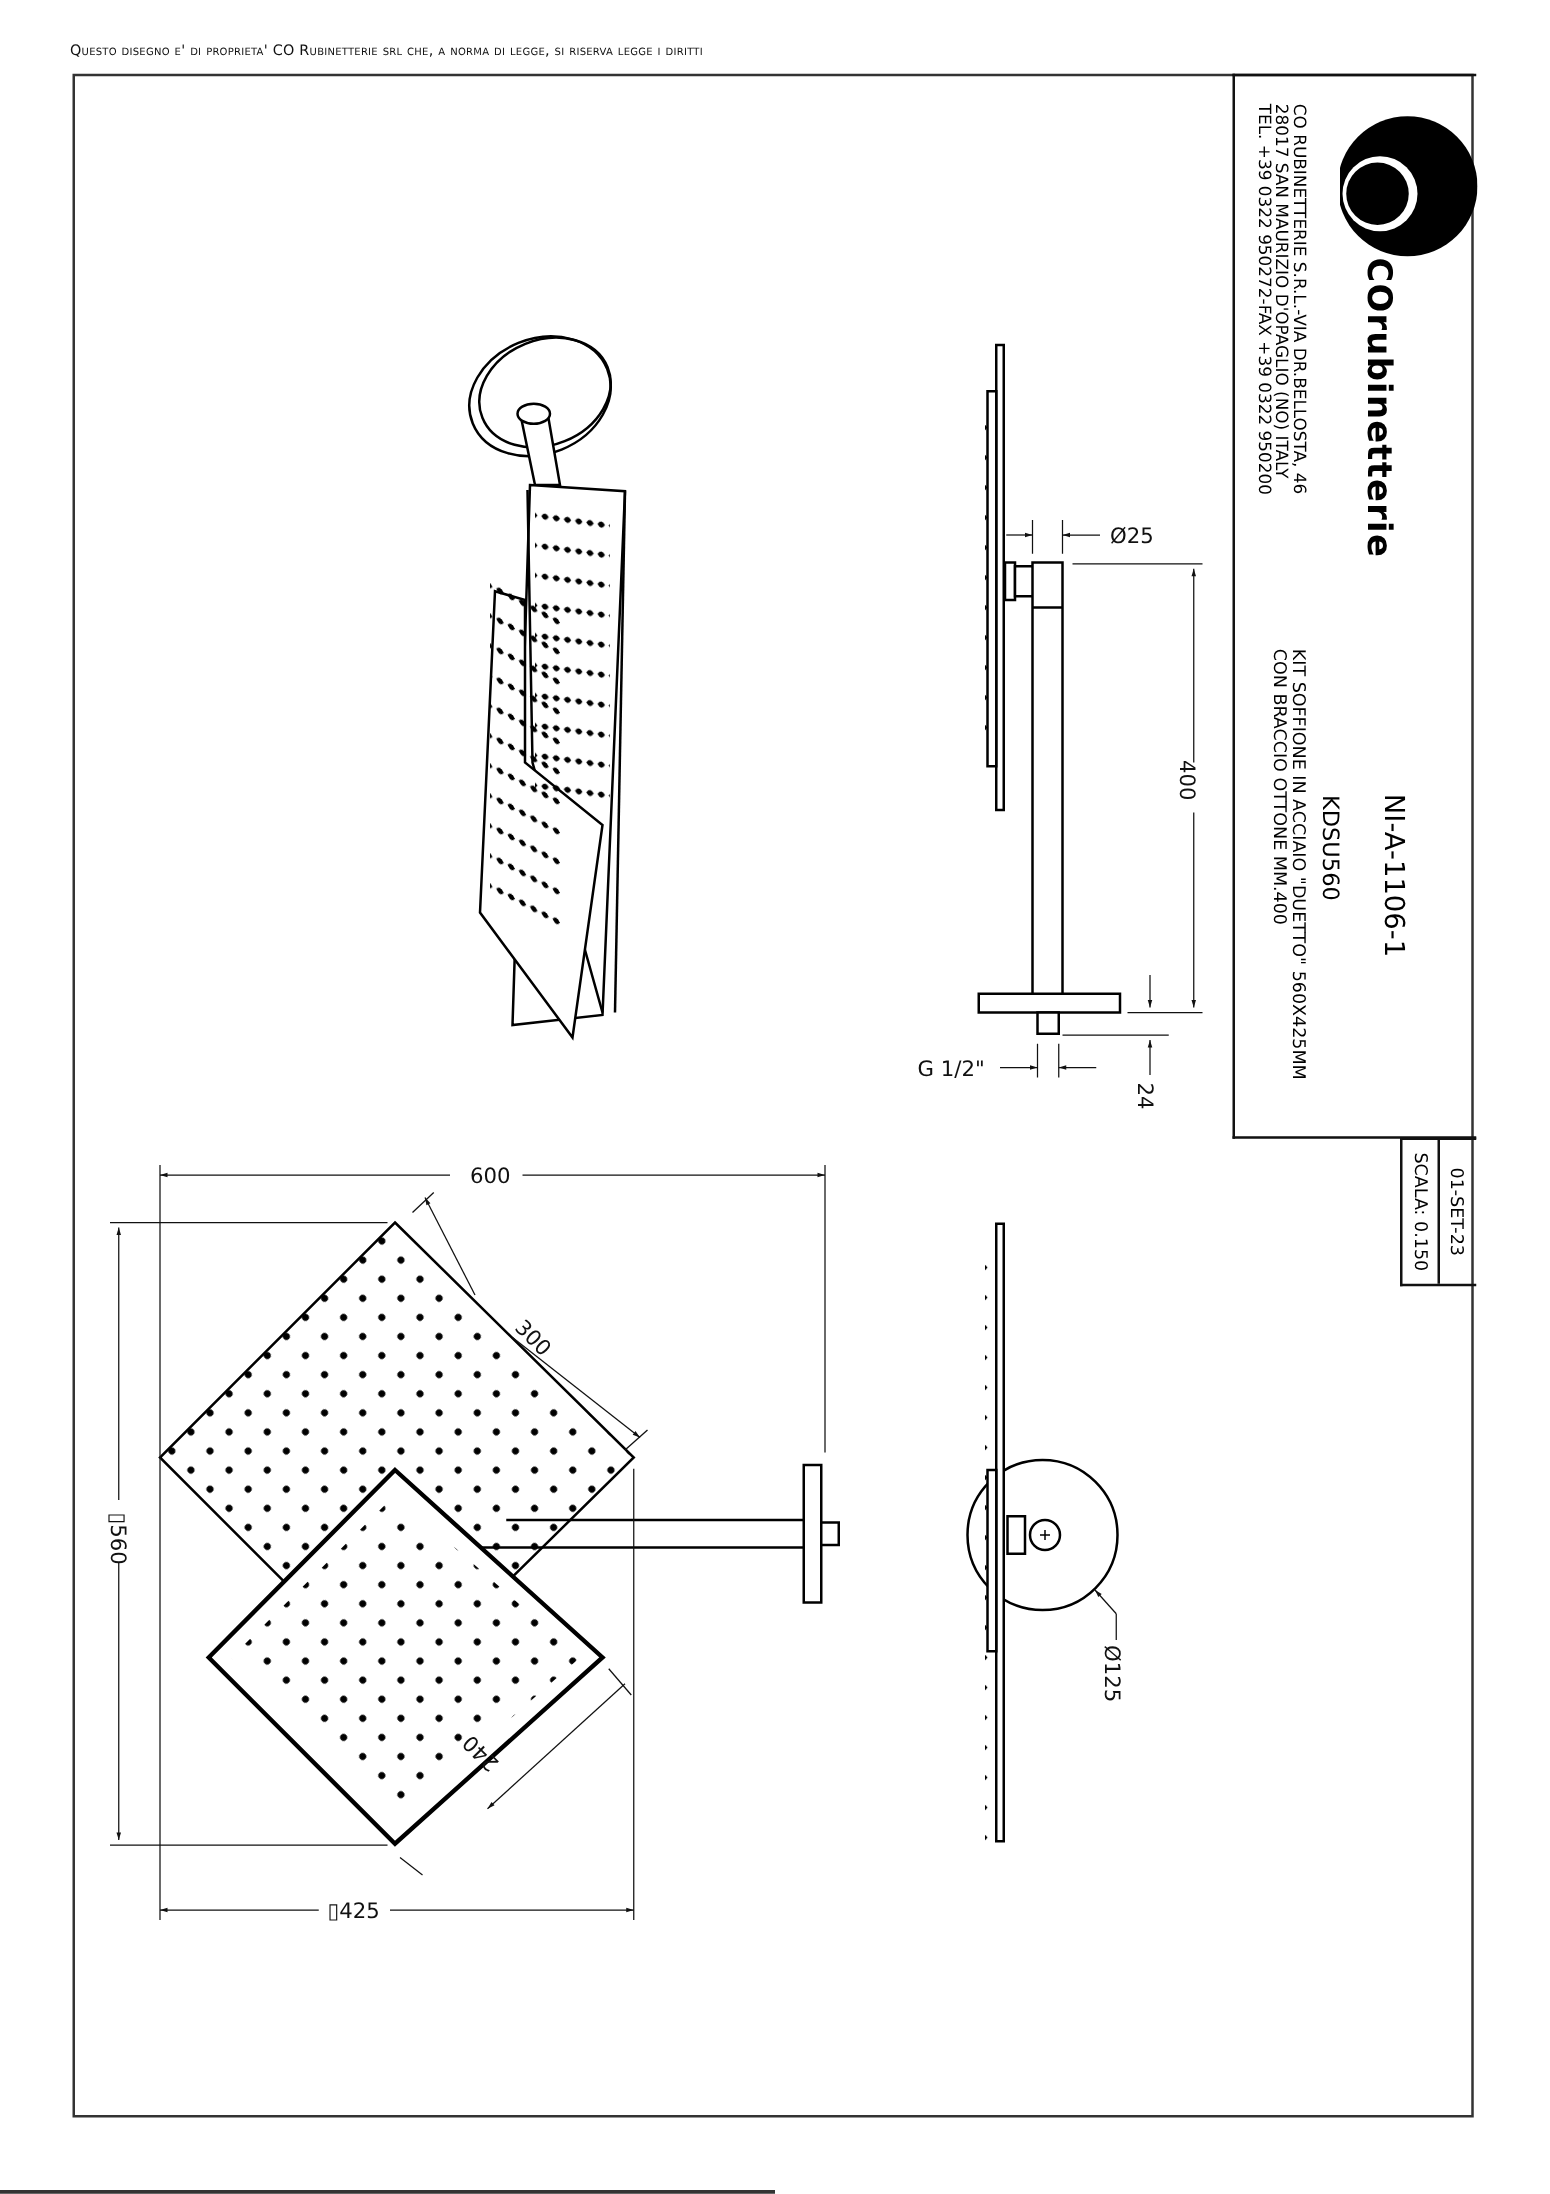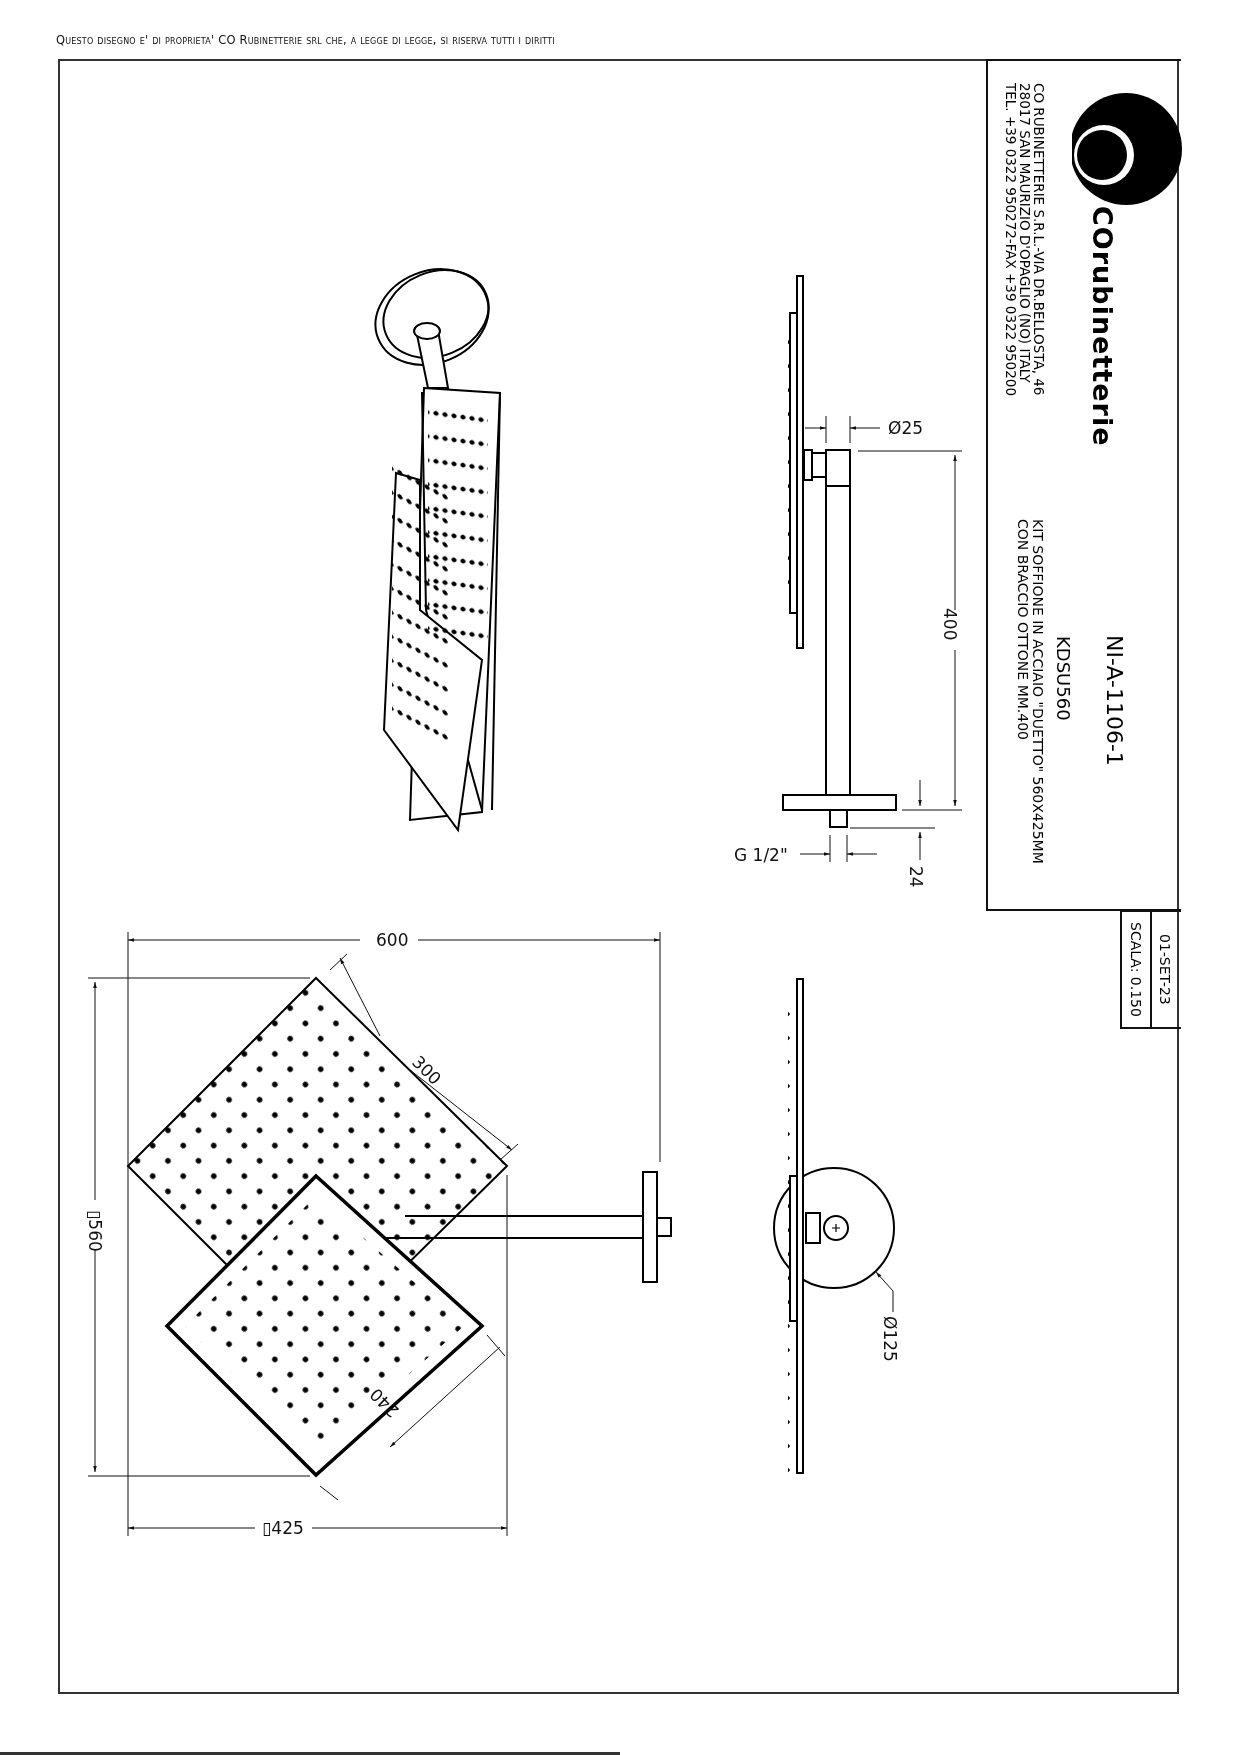--- a/index.html
+++ b/index.html
@@ -10,21 +10,21 @@
   svg.drawing { position:absolute; left:0; top:0; }
   .rot { position:absolute; transform-origin:0 0; transform:rotate(90deg); white-space:nowrap; }
   .dim { font-family:"DejaVu Sans", sans-serif; font-size:17px; fill:#111; }
   .title-block { position:absolute; left:986px; top:59px; width:195px; height:852px; border:2px solid #111; border-right:none; box-sizing:border-box; }
   .date-box { position:absolute; left:1120px; top:910px; width:61px; height:119px; border:2px solid #111; border-right:none; box-sizing:border-box; }
   .date-box .divider { position:absolute; left:28px; top:0; width:2px; height:100%; background:#111; }
 </style>
 </head>
 <body>
 
-<div class="notice">Questo disegno e' di proprieta' CO Rubinetterie srl che, a legge di legge, si riserva tutti i diritti</div>
+<div class="notice">Questo disegno e' di proprieta' CO Rubinetterie srl che, a norma di legge, si riserva legge i diritti</div>
 
 <div class="frame"></div>
 
 <svg class="drawing" width="1240" height="1755" viewBox="0 0 1240 1755">
   <defs>
     <marker id="arr" viewBox="0 0 10 10" refX="10" refY="5" markerWidth="9" markerHeight="6" orient="auto-start-reverse">
       <path d="M0,2 L10,5 L0,8 z" fill="#111"></path>
     </marker>
     <pattern id="dots" width="21.6" height="21.6" patternUnits="userSpaceOnUse" patternTransform="rotate(45)">
       <circle cx="10.8" cy="10.8" r="2.8" fill="#000"></circle>

